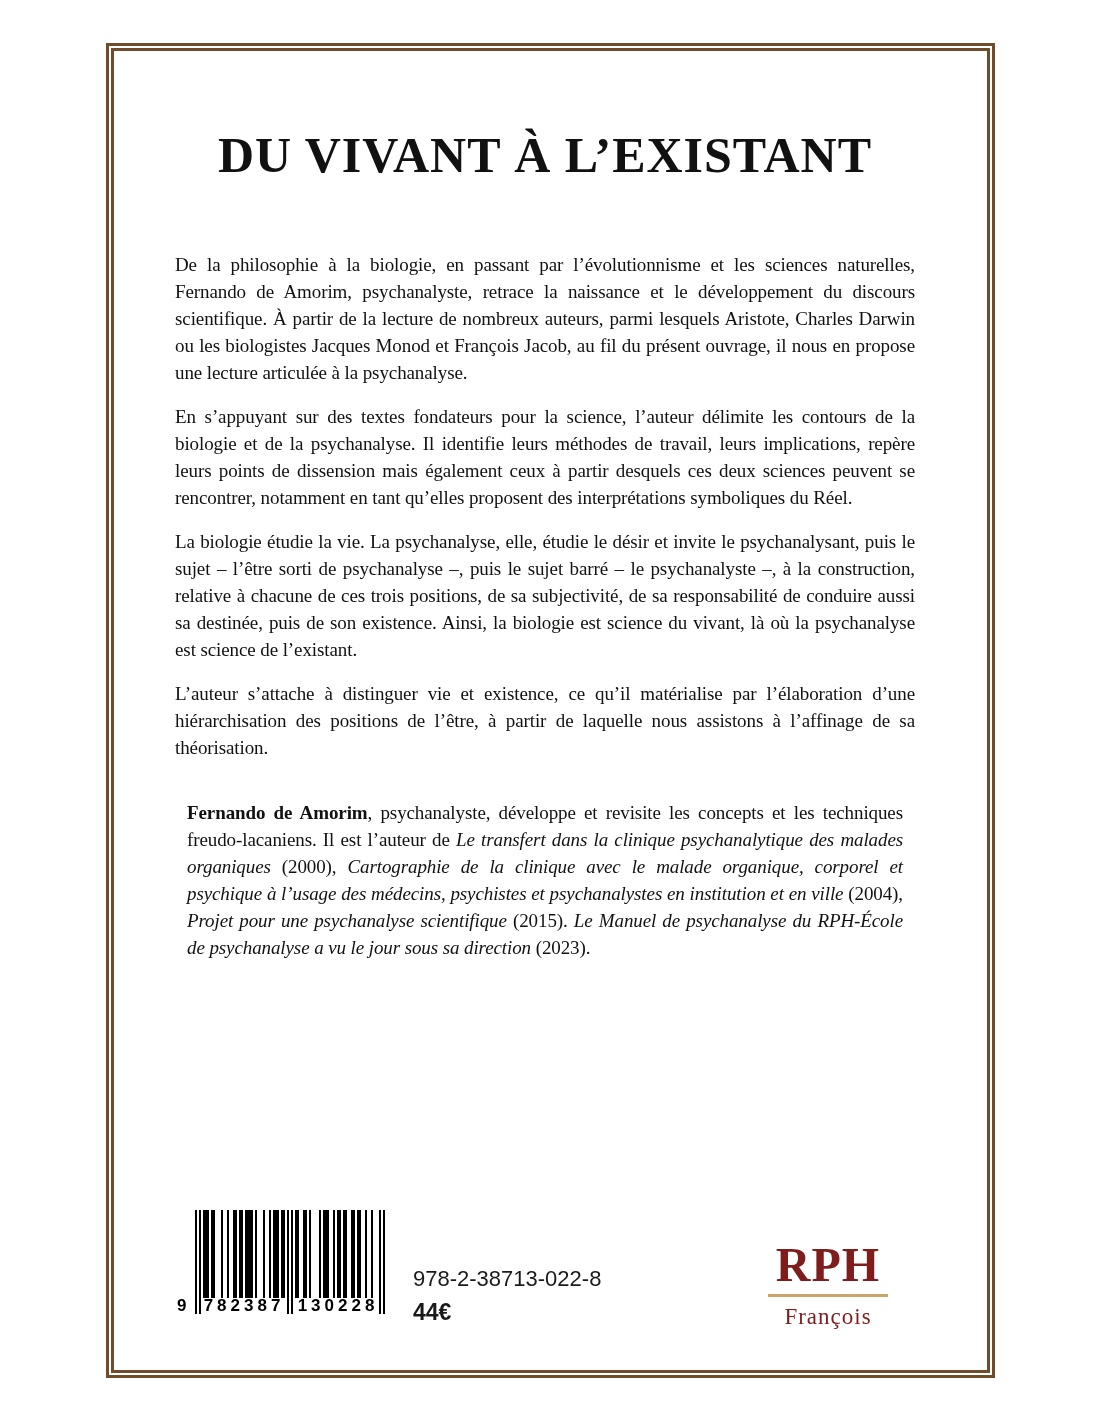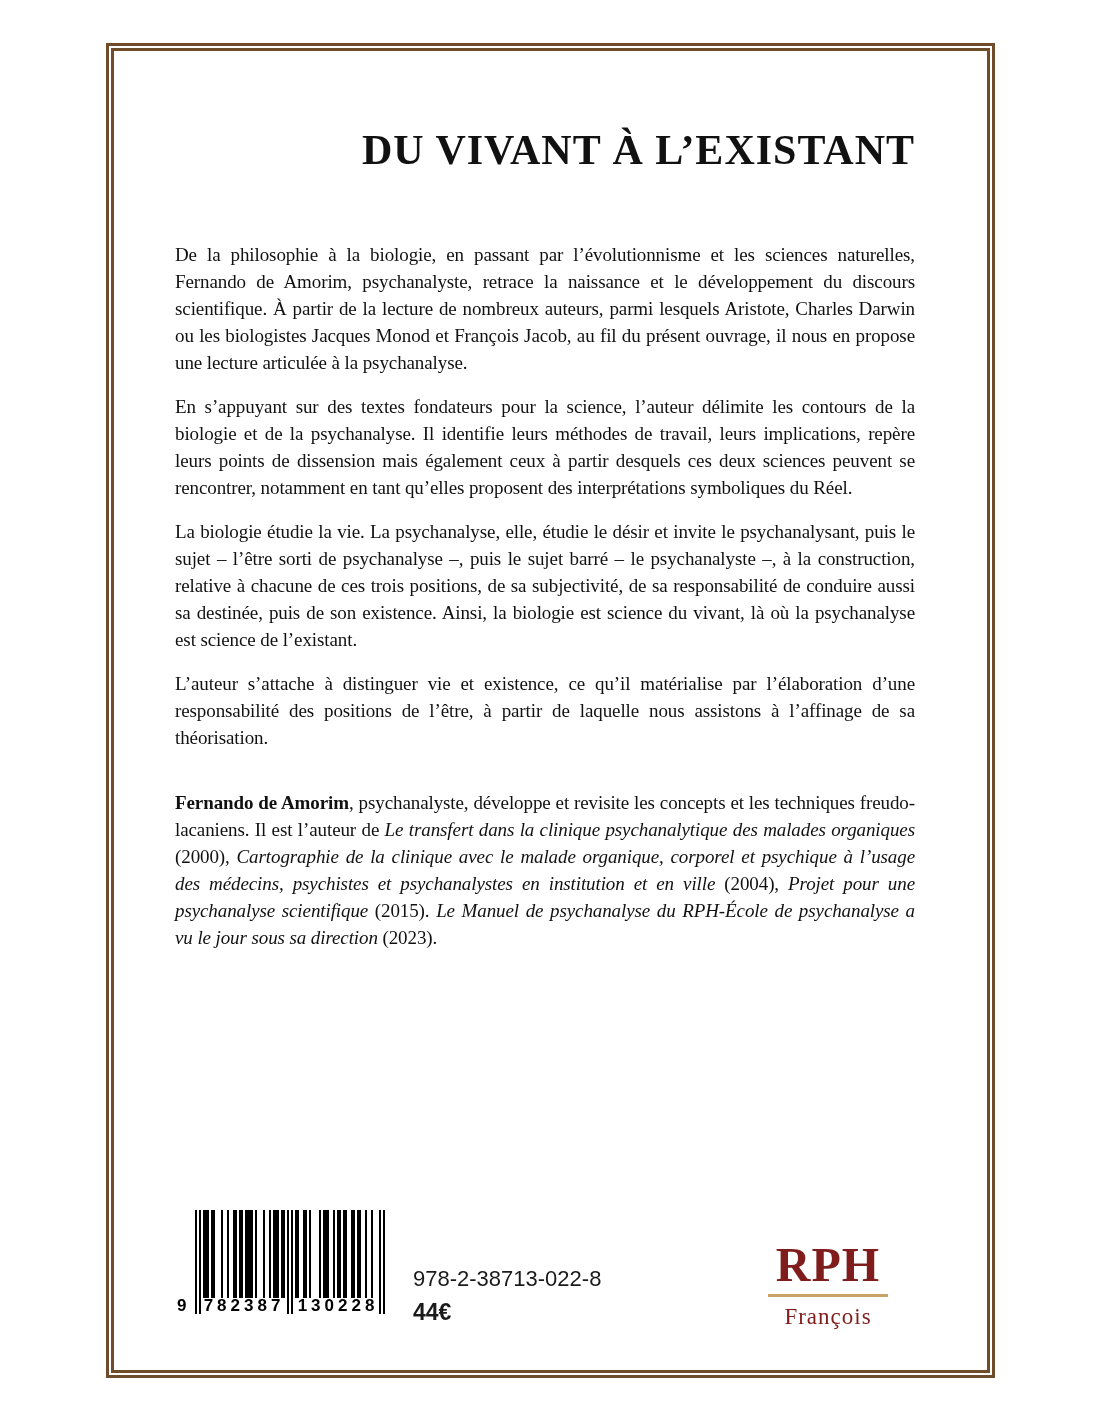--- a/index.html
+++ b/index.html
@@ -7,29 +7,29 @@
     width:1100px;height:1422px;position:relative;background:#ffffff;
     font-family:"Liberation Serif", serif;color:#111111;overflow:hidden;
   }
   .frame{
     position:absolute;left:106px;top:43px;width:889px;height:1335px;
     border:3px solid #6f4c2a;box-sizing:border-box;
   }
   .frame-inner{position:absolute;inset:2px;border:3px solid #6f4c2a;}
   .content{position:absolute;left:175px;top:125px;width:740px;}
   h1.title{
-    margin:0 0 66px 0;font-size:42px;font-weight:bold;text-align:right;
+    margin:0 0 66px 0;font-size:50px;font-weight:bold;text-align:center;
     letter-spacing:1px;line-height:1.2;white-space:nowrap;
   }
   p.body-par{
     margin:16px 0 17px 0;font-size:19px;line-height:27px;text-align:justify;
     letter-spacing:-0.1px;
   }
   .bio{margin-top:38px;}
-  .bio p{margin:0;font-size:19px;line-height:27px;text-align:justify;letter-spacing:-0.1px;}
+  .bio p{margin:12px;font-size:19px;line-height:27px;text-align:justify;letter-spacing:-0.1px;}
   .seg-bold{font-weight:bold;}
   .seg-italic{font-style:italic;}
   
   .barcode{position:absolute;left:177px;top:1210px;width:212px;height:124px;}
   .barcode svg{position:absolute;left:18px;top:0;width:190px;height:104px;fill:#000;}
   .bc-digits span{
     position:absolute;top:86px;font-family:"Liberation Sans", sans-serif;
     font-weight:bold;font-size:17px;color:#000;
   }
   .bc-9{left:0;}
@@ -51,21 +51,21 @@
 <div class="frame">
   <div class="frame-inner"></div>
 </div>
 
 <div class="content">
   <h1 class="title">DU VIVANT À L’EXISTANT</h1>
 
   <p class="body-par">De la philosophie à la biologie, en passant par l’évolutionnisme et les sciences naturelles, Fernando de Amorim, psychanalyste, retrace la naissance et le développement du discours scientifique. À partir de la lecture de nombreux auteurs, parmi lesquels Aristote, Charles Darwin ou les biologistes Jacques Monod et François Jacob, au fil du présent ouvrage, il nous en propose une lecture articulée à la psychanalyse.</p>
   <p class="body-par">En s’appuyant sur des textes fondateurs pour la science, l’auteur délimite les contours de la biologie et de la psychanalyse. Il identifie leurs méthodes de travail, leurs implications, repère leurs points de dissension mais également ceux à partir desquels ces deux sciences peuvent se rencontrer, notamment en tant qu’elles proposent des interprétations symboliques du Réel.</p>
   <p class="body-par">La biologie étudie la vie. La psychanalyse, elle, étudie le désir et invite le psychanalysant, puis le sujet – l’être sorti de psychanalyse –, puis le sujet barré – le psychanalyste –, à la construction, relative à chacune de ces trois positions, de sa subjectivité, de sa responsabilité de conduire aussi sa destinée, puis de son existence. Ainsi, la biologie est science du vivant, là où la psychanalyse est science de l’existant.</p>
-  <p class="body-par">L’auteur s’attache à distinguer vie et existence, ce qu’il matérialise par l’élaboration d’une responsabilité des positions de l’être, à partir de laquelle nous assistons à l’affinage de sa théorisation.</p>
+  <p class="body-par">L’auteur s’attache à distinguer vie et existence, ce qu’il matérialise par l’élaboration d’une hiérarchisation des positions de l’être, à partir de laquelle nous assistons à l’affinage de sa théorisation.</p>
 
   <div class="bio">
     <p><span class="seg-bold">Fernando de Amorim</span><span>, psychanalyste, développe et revisite les concepts et les techniques freudo-lacaniens. Il est l’auteur de </span><span class="seg-italic">Le transfert dans la clinique psychanalytique des malades organiques</span><span> (2000), </span><span class="seg-italic">Cartographie de la clinique avec le malade organique, corporel et psychique à l’usage des médecins, psychistes et psychanalystes en institution et en ville</span><span> (2004), </span><span class="seg-italic">Projet pour une psychanalyse scientifique</span><span> (2015). </span><span class="seg-italic">Le Manuel de psychanalyse du RPH-École de psychanalyse a vu le jour sous sa direction</span><span> (2023).</span></p>
   </div>
 </div>
 
 <div class="barcode">
   <svg viewBox="0 0 95 52" preserveAspectRatio="none">
       <rect x="0" y="0" width="1" height="52"></rect>
       <rect x="2" y="0" width="1" height="52"></rect>

